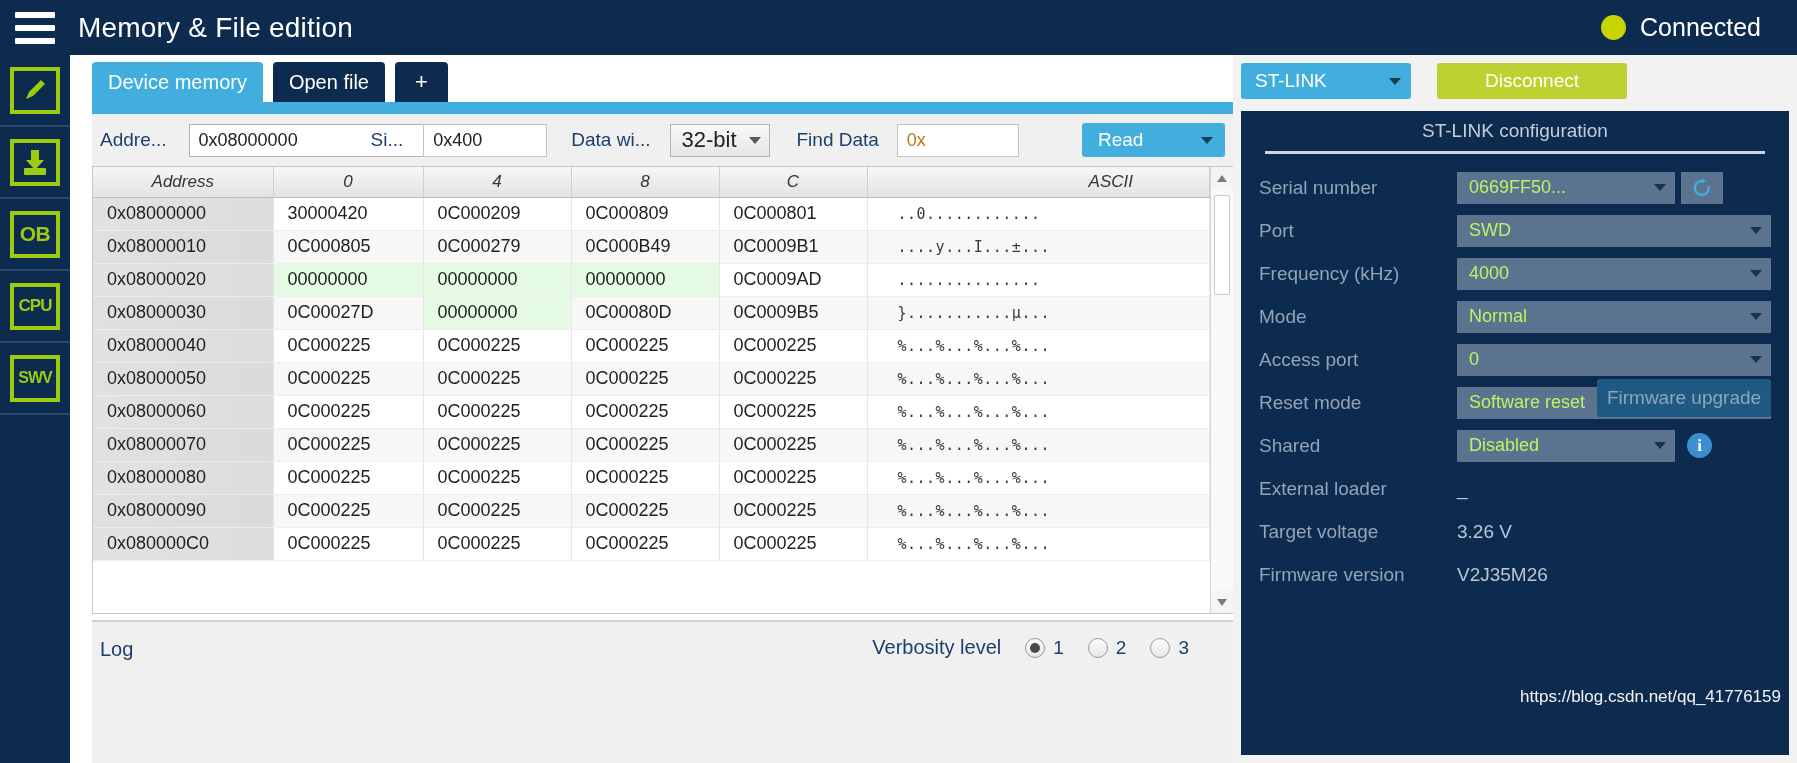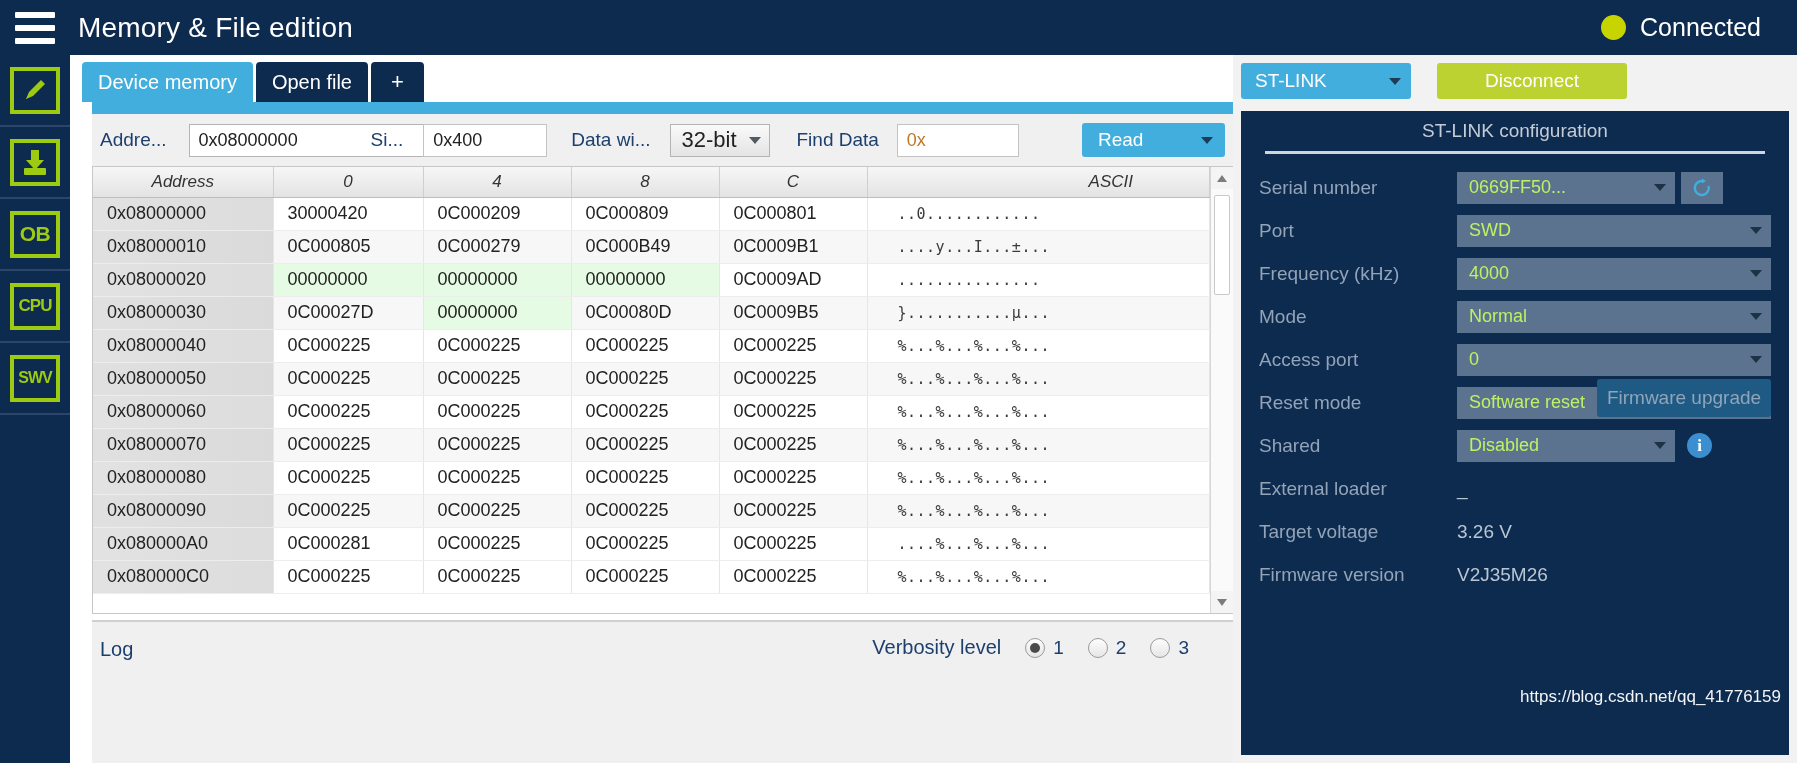--- a/index.html
+++ b/index.html
@@ -82,21 +82,21 @@
     width: 1163px; height: 708px;
     background: #ffffff;
   }
 
   
   .tabbar {
     position: absolute; left: 0; top: 0;
     width: 1163px; height: 47px;
     background: #ffffff;
     display: flex; align-items: flex-end;
-    padding-left: 12px; gap: 3px;
+    padding-left: 22px; gap: 10px;
   }
   .tab {
     height: 40px; padding: 0 16px;
     display: flex; align-items: center; justify-content: center;
     font-size: 20px; color: #ffffff;
     background: #0d2a4f;
     border-radius: 4px 4px 0 0;
     cursor: pointer; white-space: nowrap;
   }
   .tab.active { background: #41aede; }
@@ -544,28 +544,20 @@
               </tr>
               <tr class="odd">
                 <td class="addr">0x08000090</td>
                 <td>0C000225</td>
                 <td>0C000225</td>
                 <td>0C000225</td>
                 <td>0C000225</td>
                 <td class="ascii">%...%...%...%...</td>
               </tr>
               <tr>
-                <td class="addr">0x080000A0</td>
-                <td>0C000281</td>
-                <td>0C000225</td>
-                <td>0C000225</td>
-                <td>0C000225</td>
-                <td class="ascii">....%...%...%...</td>
-              </tr>
-              <tr>
                 <td class="addr">0x080000C0</td>
                 <td>0C000225</td>
                 <td>0C000225</td>
                 <td>0C000225</td>
                 <td>0C000225</td>
                 <td class="ascii">%...%...%...%...</td>
               </tr>
             </tbody>
         </table>
       </div>

